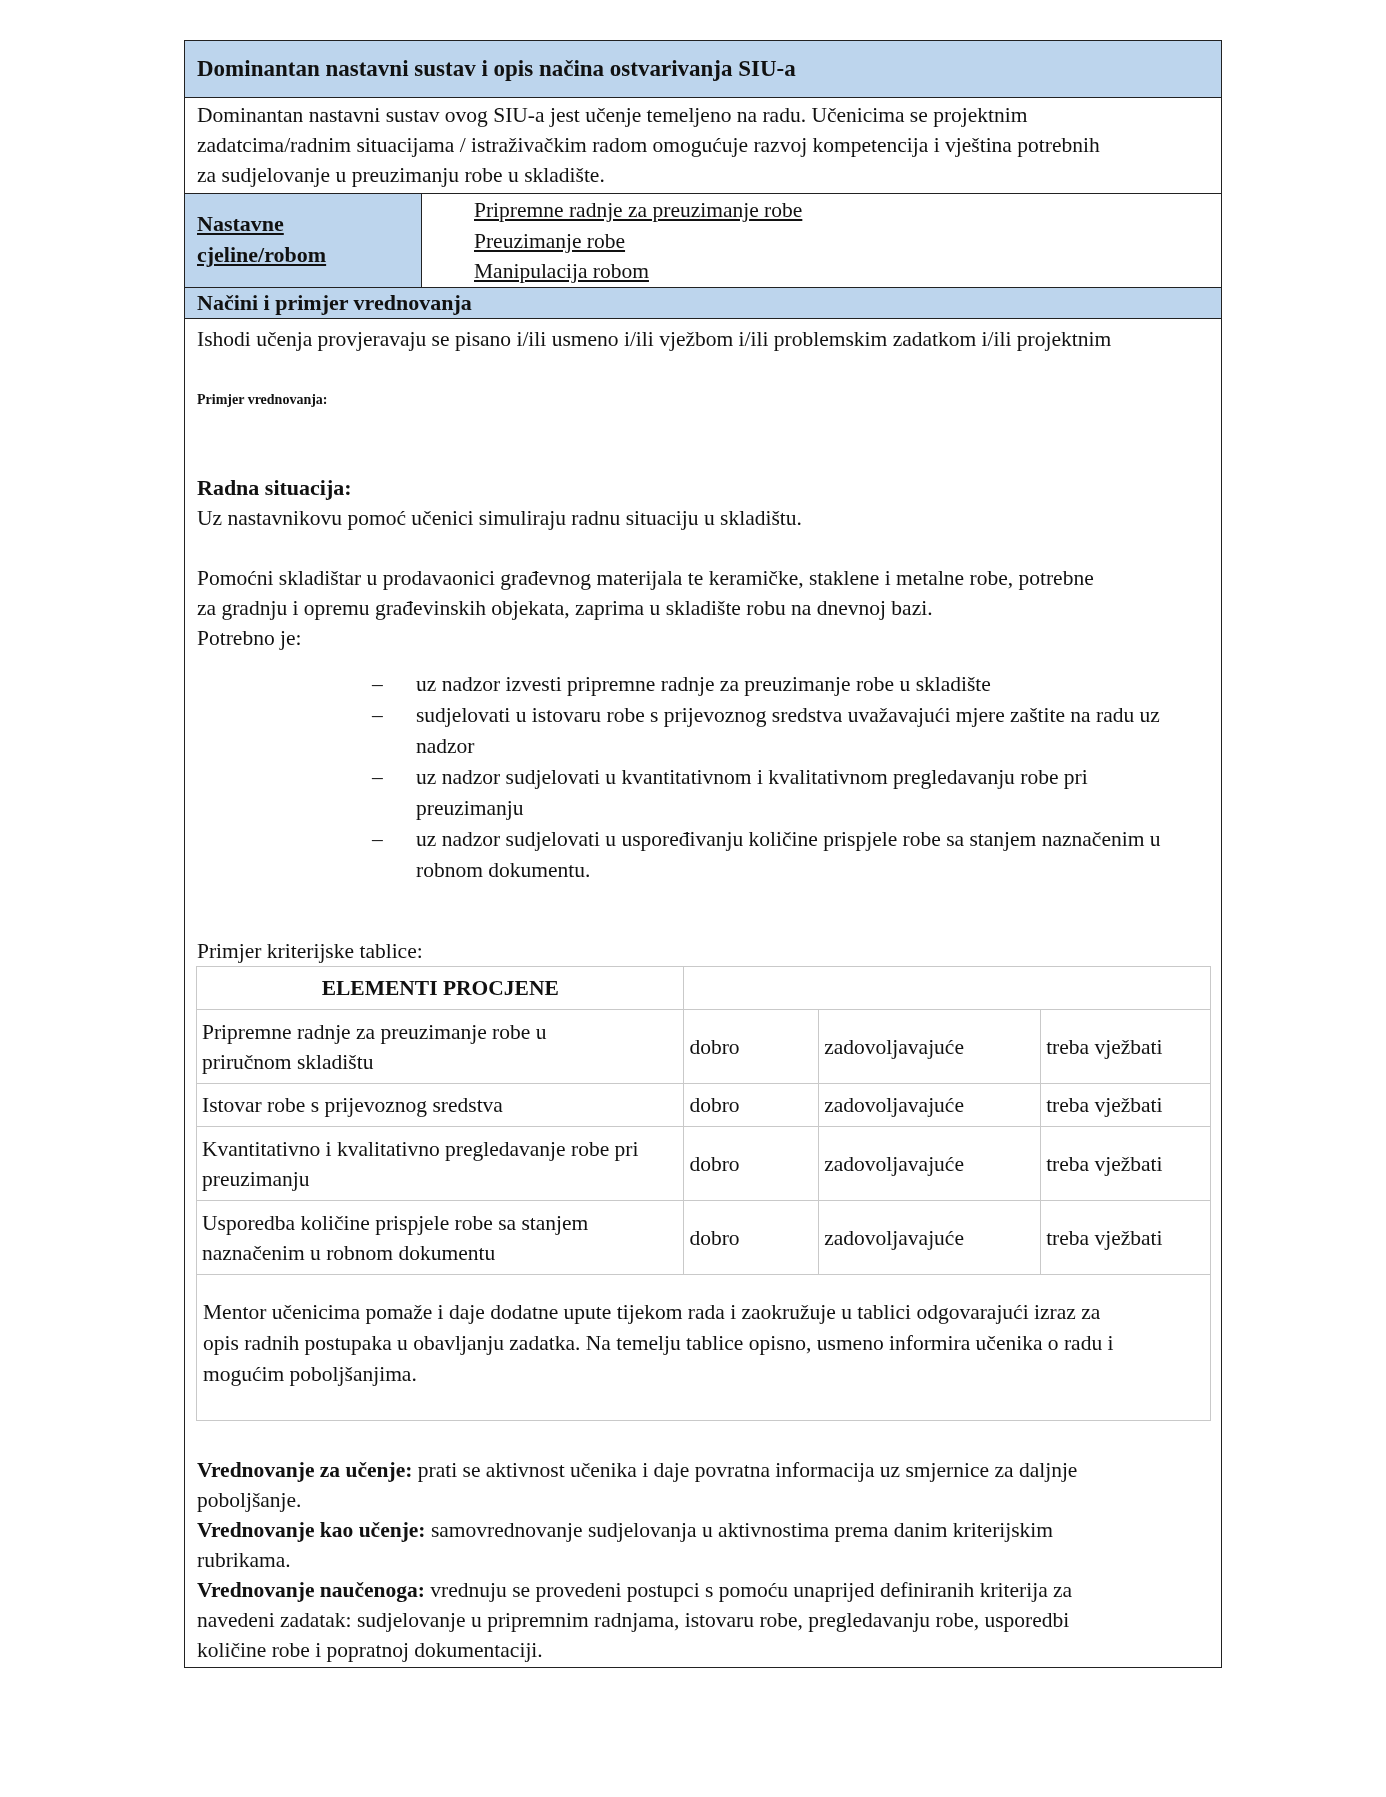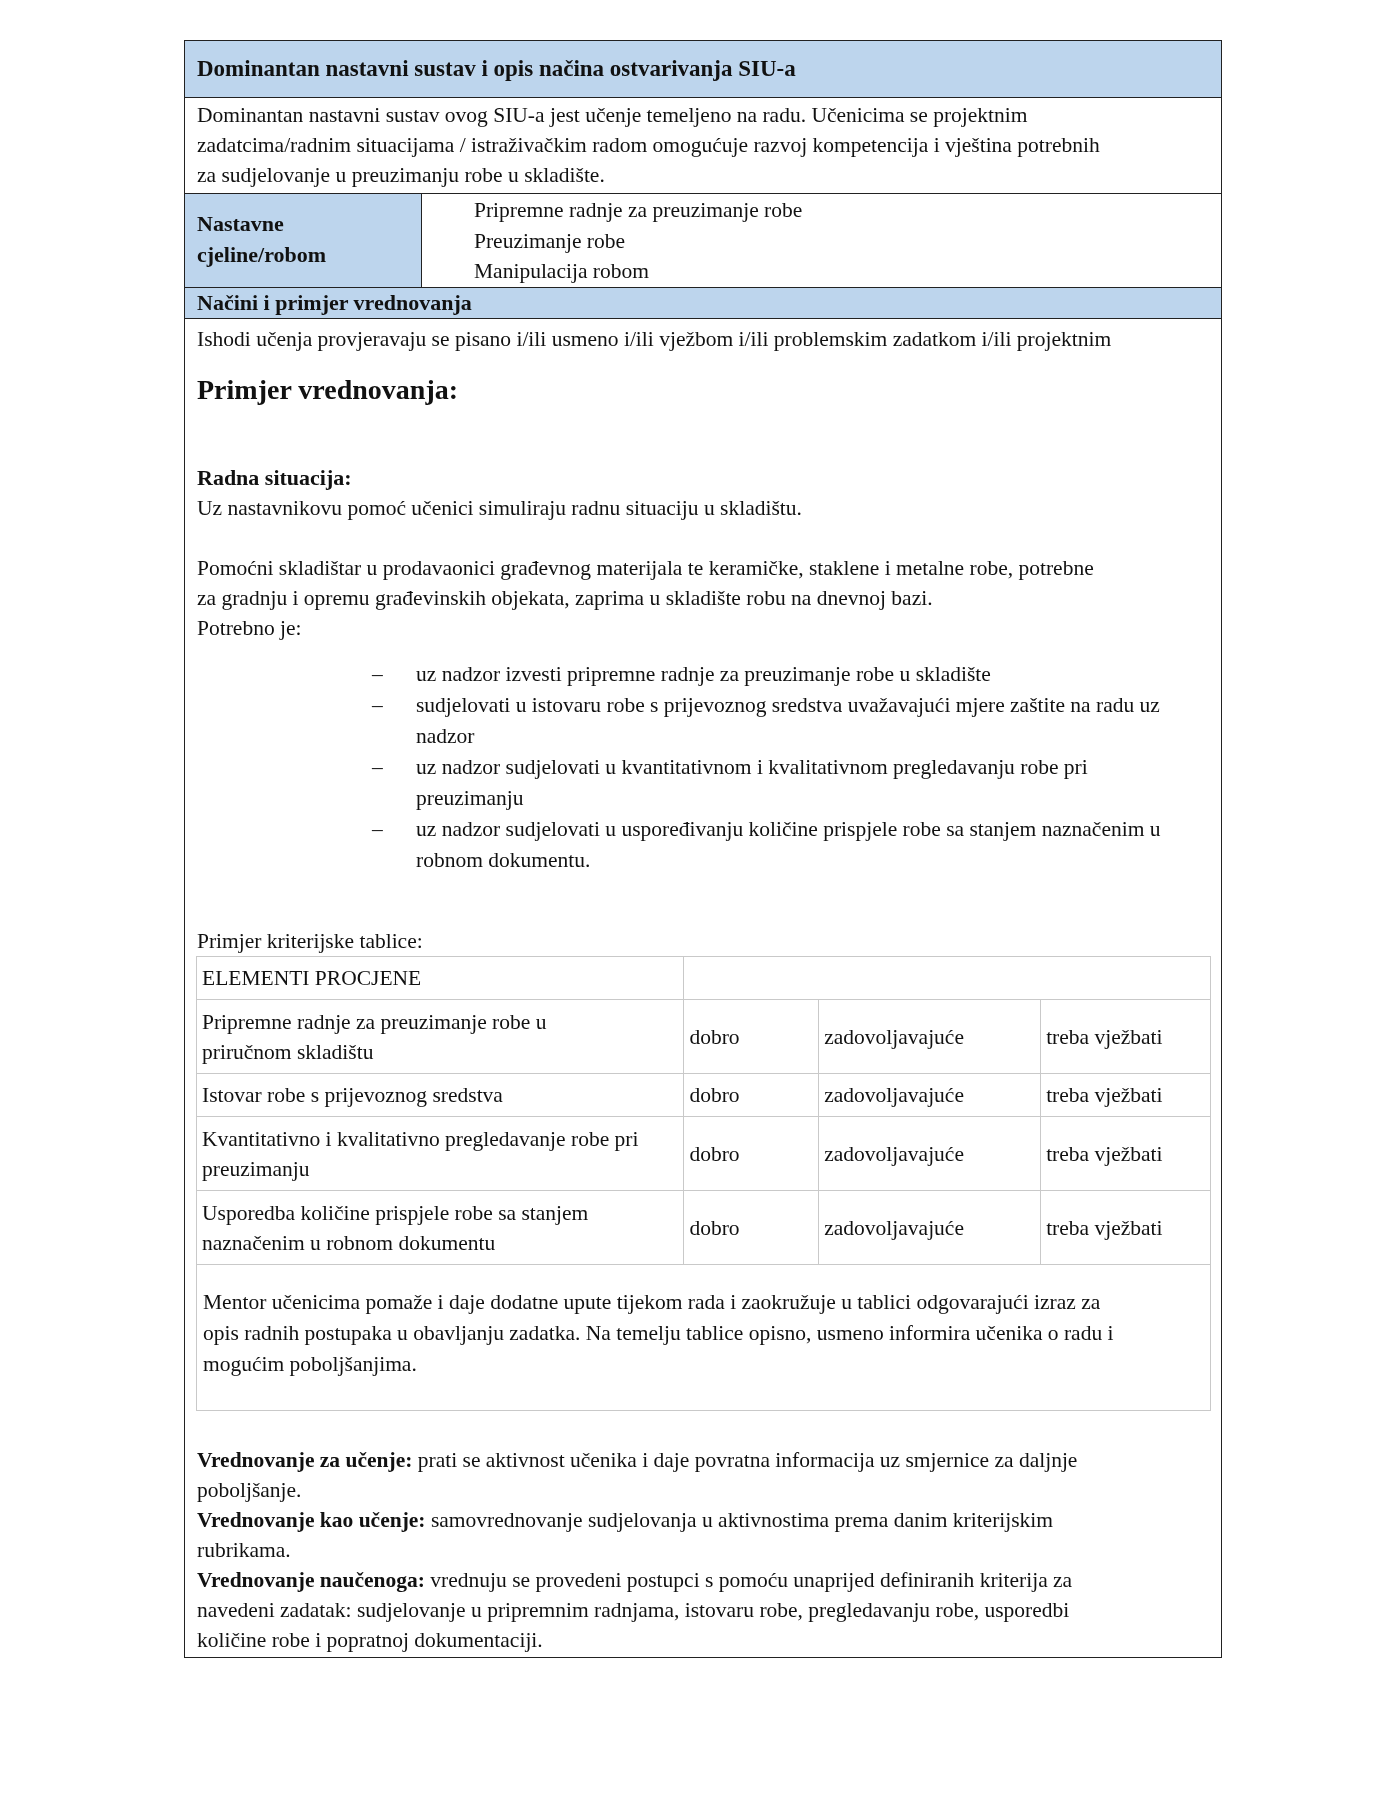--- a/index.html
+++ b/index.html
@@ -4,33 +4,33 @@
 <style>
   html, body { margin:0; padding:0; background:#ffffff; }
   body { width:1386px; height:1797px; position:relative; overflow:hidden;
          font-family:"Liberation Serif", "DejaVu Serif", serif; color:#111; }
   .frame { position:absolute; left:184px; top:40px; width:1038px; border:1.5px solid #222; box-sizing:border-box; }
   .hdr { background:#bdd5ed; border-bottom:1.5px solid #222; font-weight:bold; font-size:23px; padding:0 12px; }
   .hdr.main { height:56px; line-height:56px; }
   .hdr.sub { height:30px; line-height:30px; border-top:1.5px solid #222; font-size:22px; }
   .txt { font-size:21.5px; line-height:30px; }
   .intro { padding:2px 12px 0 12px; height:93px; }
-  .topics { display:flex; height:93px; border-top:1.5px solid #222; }
+  .topics { display:flex; height:93px; border-top:1.5px solid #222;text-decoration:underline; }
   .topics .lbl { width:237px; background:#bdd5ed; border-right:1.5px solid #222; font-weight:bold;
                  font-size:22px; line-height:31px; padding:14px 12px 0 12px; box-sizing:border-box; }
   .topics .list { padding:1px 0 0 52px; font-size:21.5px; line-height:30.5px; }
   .body { padding:4px 12px 0 12px; }
   .bold { font-weight:bold; }
   .gap { height:30px; }
   ul.dash { list-style:none; margin:16px; padding:0 0 0 163px; }
   ul.dash li { position:relative; padding-left:40px; font-size:21.5px; line-height:31px; }
   ul.dash li::before { content:"–"; position:absolute; left:-4px; top:0; }
   table.crit { border-collapse:collapse; width:1015px; margin-left:-1px; font-size:21.5px; }
   table.crit td { border:1.5px solid #c9c9c9; padding:2px 5px; vertical-align:middle; line-height:30px; }
-  table.crit .elh { font-weight:normal; height:38px; }
+  table.crit .elh { font-weight:bold; height:38px;text-align:center; }
   .mentor { padding:22px 6px 30px 6px !important; vertical-align:top !important; line-height:31px !important; }
 </style>
 </head>
 <body>
 
 <div class="frame">
   <div class="hdr main">Dominantan nastavni sustav i opis načina ostvarivanja SIU-a</div>
 
   <div class="intro txt">
     <div>Dominantan nastavni sustav ovog SIU-a jest učenje temeljeno na radu. Učenicima se projektnim</div>
@@ -48,21 +48,21 @@
       <div>Preuzimanje robe</div>
       <div>Manipulacija robom</div>
     </div>
   </div>
 
   <div class="hdr sub">Načini i primjer vrednovanja</div>
 
   <div class="body txt">
     <div style="line-height:32px;">Ishodi učenja provjeravaju se pisano i/ili usmeno i/ili vježbom i/ili problemskim zadatkom i/ili projektnim</div>
     <div style="height:20px"></div>
-    <div class="bold" style="font-size:28px;">Primjer vrednovanja:</div>
+    <div class="bold" style="font-size:14px;margin-top:10px;">Primjer vrednovanja:</div>
     <div style="height:58px"></div>
     <div class="bold" style="font-size:22px;">Radna situacija:</div>
     <div>Uz nastavnikovu pomoć učenici simuliraju radnu situaciju u skladištu.</div>
     <div class="gap"></div>
     <div>Pomoćni skladištar u prodavaonici građevnog materijala te keramičke, staklene i metalne robe, potrebne</div>
     <div>za gradnju i opremu građevinskih objekata, zaprima u skladište robu na dnevnoj bazi.</div>
     <div>Potrebno je:</div>
     <ul class="dash">
       <li><span>uz nadzor izvesti pripremne radnje za preuzimanje robe u skladište</span></li>
       <li><span>sudjelovati u istovaru robe s prijevoznog sredstva uvažavajući mjere zaštite na radu uz</span><br><span>nadzor</span></li>

